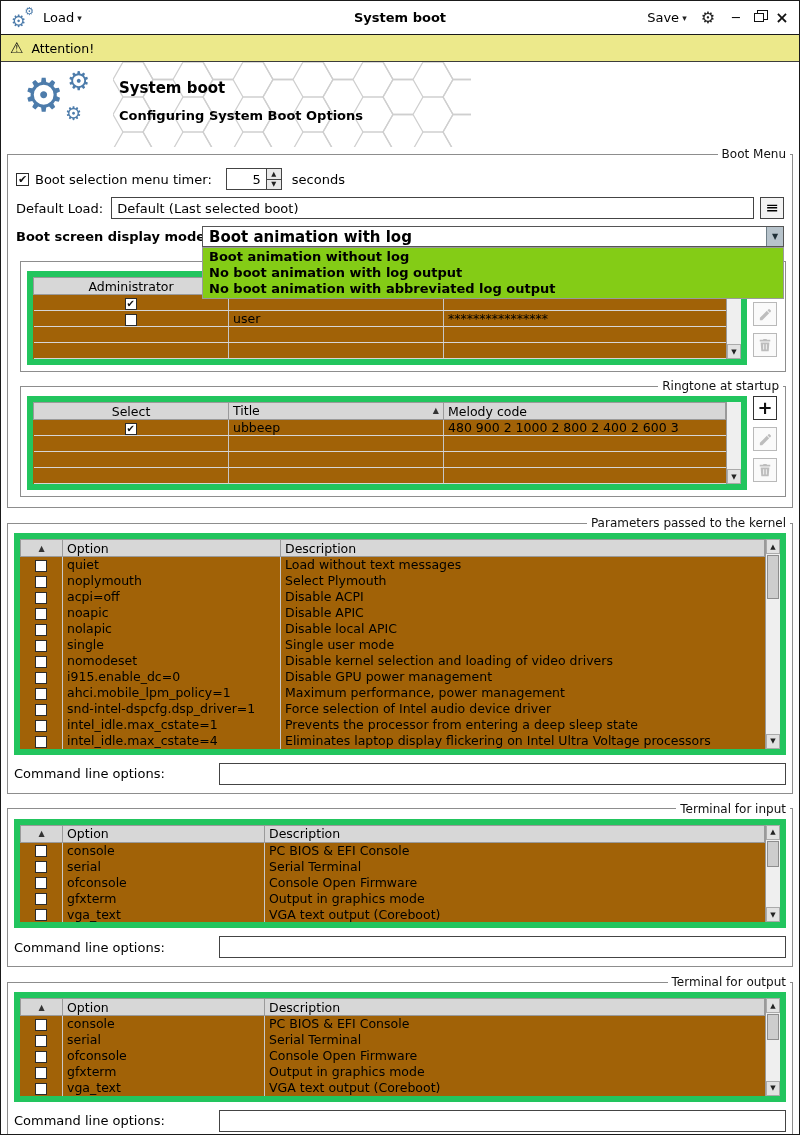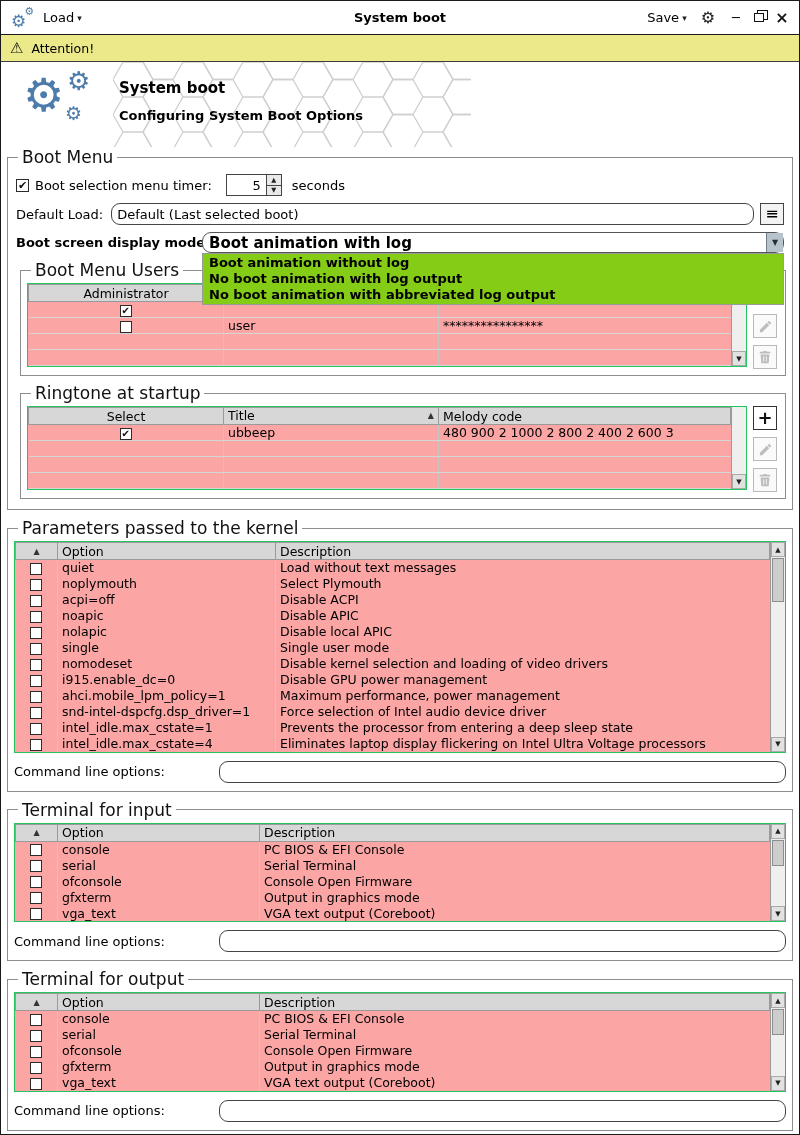--- a/index.html
+++ b/index.html
@@ -33,26 +33,26 @@
   .gear-big{position:absolute;left:0;top:4px;font-size:46px;line-height:1;}
   .gear-med{position:absolute;left:44px;top:0;font-size:26px;line-height:1;}
   .gear-sm{position:absolute;left:42px;top:36px;font-size:19px;line-height:1;}
   .hdr-text{position:absolute;left:118px;top:17px;z-index:2;}
   .hdr-title{font-weight:bold;font-size:15px;margin-bottom:11px;}
   .hdr-sub{font-weight:bold;font-size:13px;}
 
   
   fieldset.fs{border:1px solid #8d8d8d;margin:0 6px 8px 6px;padding:3px 6px 6px 6px;background:#fff;}
   fieldset.fs.sub{margin:7px 0 4px 6px;}
-  legend{font-size:17px;padding:0 4px;margin-left:4px;color:#111;}
+  legend{font-size:12px;padding:0 4px;margin-left:4px;color:#111;text-align:right;}
 
   .row{display:flex;align-items:center;margin:4px 2px 7px 2px;font-size:13px;}
   .lbl{font-size:13px;white-space:nowrap;}
   .ml6{margin-left:6px;} .ml8{margin-left:8px;} .ml10{margin-left:10px;}
-  .grow{flex:1;min-width:0;border-radius:9px;}
+  .grow{flex:1;min-width:0;}
   .w186{width:186px;flex:none;}
 
   .cb{width:13px;height:13px;border:1px solid #2b2b2b;background:#fff;display:inline-flex;align-items:center;justify-content:center;font-size:11px;line-height:1;color:#111;flex:none;}
 
   .spin{display:flex;border:1px solid #444;height:22px;width:56px;margin-left:14px;flex:none;background:#fff;}
   .spin-val{flex:1;display:flex;align-items:center;justify-content:flex-end;padding-right:5px;font-size:13px;}
   .spin-btns{width:15px;display:flex;flex-direction:column;border-left:1px solid #444;}
   .spin-btn{flex:1;display:flex;align-items:center;justify-content:center;font-size:6.5px;background:#e9e9e9;color:#222;}
   .spin-btn + .spin-btn{border-top:1px solid #444;}
 
@@ -61,21 +61,21 @@
 
   .combo-row{position:relative;margin-bottom:4px;font-weight:bold;}
   .combo{height:21px;border:1px solid #555;display:flex;align-items:center;background:#fff;}
   .combo-text{flex:1;padding:0 6px;font-size:15px;white-space:nowrap;overflow:hidden;}
   .combo-arrow{width:17px;height:100%;background:#b7c3cb;border-left:1px solid #6f7f88;display:flex;align-items:center;justify-content:center;font-size:8px;color:#203038;flex:none;}
   .dd-popup{position:absolute;left:186px;right:0;top:21px;background:#84cc16;border:1px solid #9a9a9a;z-index:50;padding:1px 0;}
   .dd-item{height:16px;line-height:16px;padding:0 6px;font-size:13px;white-space:nowrap;overflow:hidden;}
 
   
   .sub-row{display:flex;align-items:flex-start;}
-  .tablebox{display:flex;align-items:stretch;border:1px solid #22c55e;background:#fca5a5;flex:1;min-width:0;}
+  .tablebox{display:flex;align-items:stretch;border:6px solid #22c55e;background:#a16207;flex:1;min-width:0;}
   .twrap{flex:1;min-width:0;overflow:hidden;}
   table{width:100%;border-collapse:collapse;table-layout:fixed;font-size:12.5px;}
   th{background:#d7d7d7;font-weight:normal;border:1px solid #9a9a9a;height:17px;padding:0 4px;text-align:left;overflow:hidden;white-space:nowrap;font-size:12.5px;}
   th.center{text-align:center;}
   th.sorth{font-size:8px;color:#333;}
   td{height:16px;padding:0 4px;overflow:hidden;white-space:nowrap;}
   .tbl-grid td{border-bottom:1px solid #d6d6d6;border-left:1px solid #c6c6c6;}
   .tbl-grid td:first-child{border-left:none;}
   .tbl-cols td{border-left:1px solid #c9c9c9;}
   .tbl-cols td:first-child{border-left:none;}

